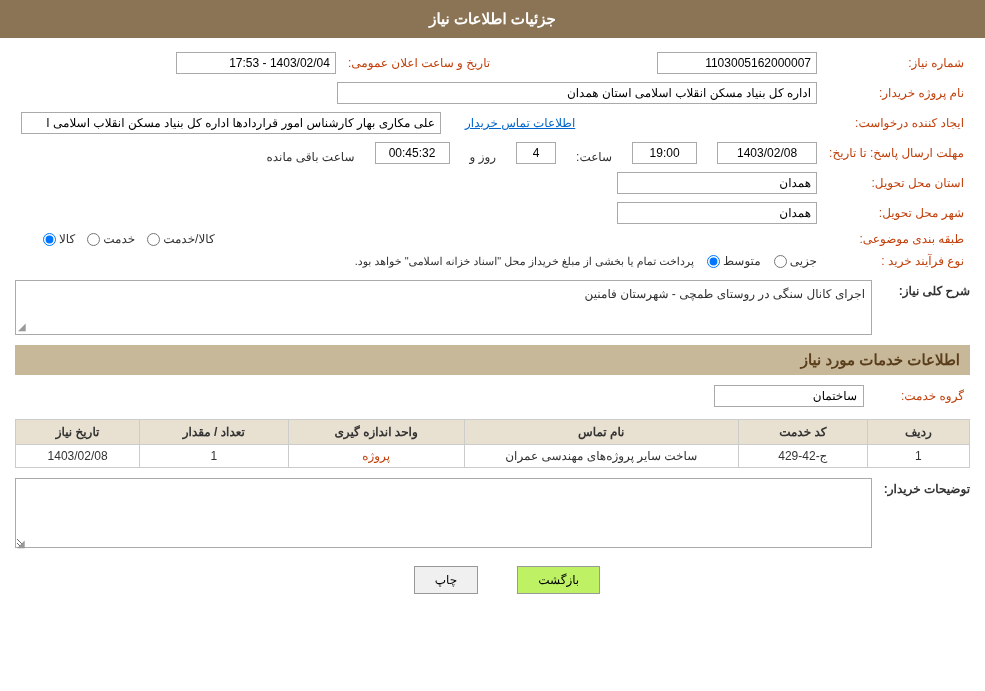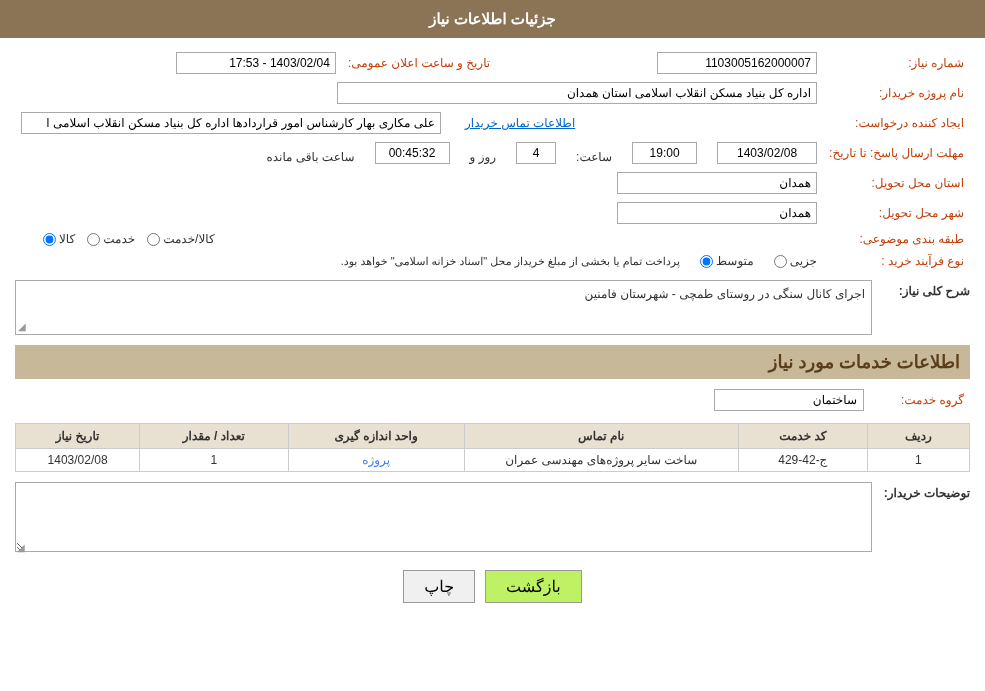--- a/index.html
+++ b/index.html
@@ -86,21 +86,21 @@
       align-items: center;
       gap: 3px;
     }
     .section-divider {
       background: #c8b89a;
       color: #5a3e1b;
       font-weight: bold;
       text-align: right;
       padding: 6px 10px;
       margin: 8px 0 6px 0;
-      font-size: 18px;
+      font-size: 15px;
     }
     .description-box {
       border: 1px solid #aaa;
       background: #fff;
       padding: 6px;
       min-height: 50px;
       text-align: right;
       direction: rtl;
       font-size: 12px;
       width: 100%;
@@ -144,25 +144,26 @@
     }
     .services-table tr:nth-child(even) td { background: #f9f9f9; }
     .btn-row {
       display: flex;
       justify-content: center;
       gap: 10px;
       margin: 15px 0;
     }
     .btn {
       padding: 6px 20px;
-      font-size: 16px;
+      font-size: 12px;
       font-family: Tahoma, Arial, sans-serif;
       border: 1px solid #999;
       cursor: pointer;
       background: #f5f5f5;
+      margin-left: 29px;
     }
     .btn-print {
       background: #f0f0f0;
     }
     .btn-back {
       background: #bef264;
     }
     .row-content {
       position: relative;
       z-index: 1;
@@ -265,21 +266,21 @@
               <span>کالا/خدمت</span>
               <input type="radio" name="category" style="">
             </label>
           </div>
         </td>
       </tr>
 
       <tr>
         <td class="label-cell">نوع فرآیند خرید :</td>
         <td class="value-cell" colspan="3">
-          <div style="display:flex; align-items:center; gap: 20px; flex-direction: row-reverse; justify-content: flex-end;">
+          <div style="display:flex; align-items:center; gap: 13px; flex-direction: row-reverse; justify-content: flex-end;">
             <span class="notice-text">پرداخت تمام یا بخشی از مبلغ خریداز محل "اسناد خزانه اسلامی" خواهد بود.</span>
             <label class="radio-label">
               <span>متوسط</span>
               <input type="radio" name="purchase_type" checked="" style="">
             </label>
             <label class="radio-label">
               <span>جزیی</span>
               <input type="radio" name="purchase_type" style="">
             </label>
           </div>
@@ -324,21 +325,21 @@
           <th><span>واحد اندازه گیری</span></th>
           <th><span>تعداد / مقدار</span></th>
           <th><span>تاریخ نیاز</span></th>
         </tr>
       </thead>
       <tbody id="services-tbody">
       <tr>
       <td>1</td>
       <td>ج-42-429</td>
       <td>ساخت سایر پروژه‌های مهندسی عمران</td>
-      <td style="color:#3b82f6;">پروژه</td>
+      <td style="color:#c2410c;">پروژه</td>
       <td>1</td>
       <td>1403/02/08</td>
     </tr>
         </tbody>
     </table>
 
     <div style="display:flex; align-items:flex-start; gap:8px; margin-top:10px; flex-direction: row-reverse;">
       <div style="flex:1; position:relative;">
         <textarea class="description-box" style="min-height: 70px; width: 100%; resize: vertical;"></textarea>
         <span class="resize-icon">◢</span>

